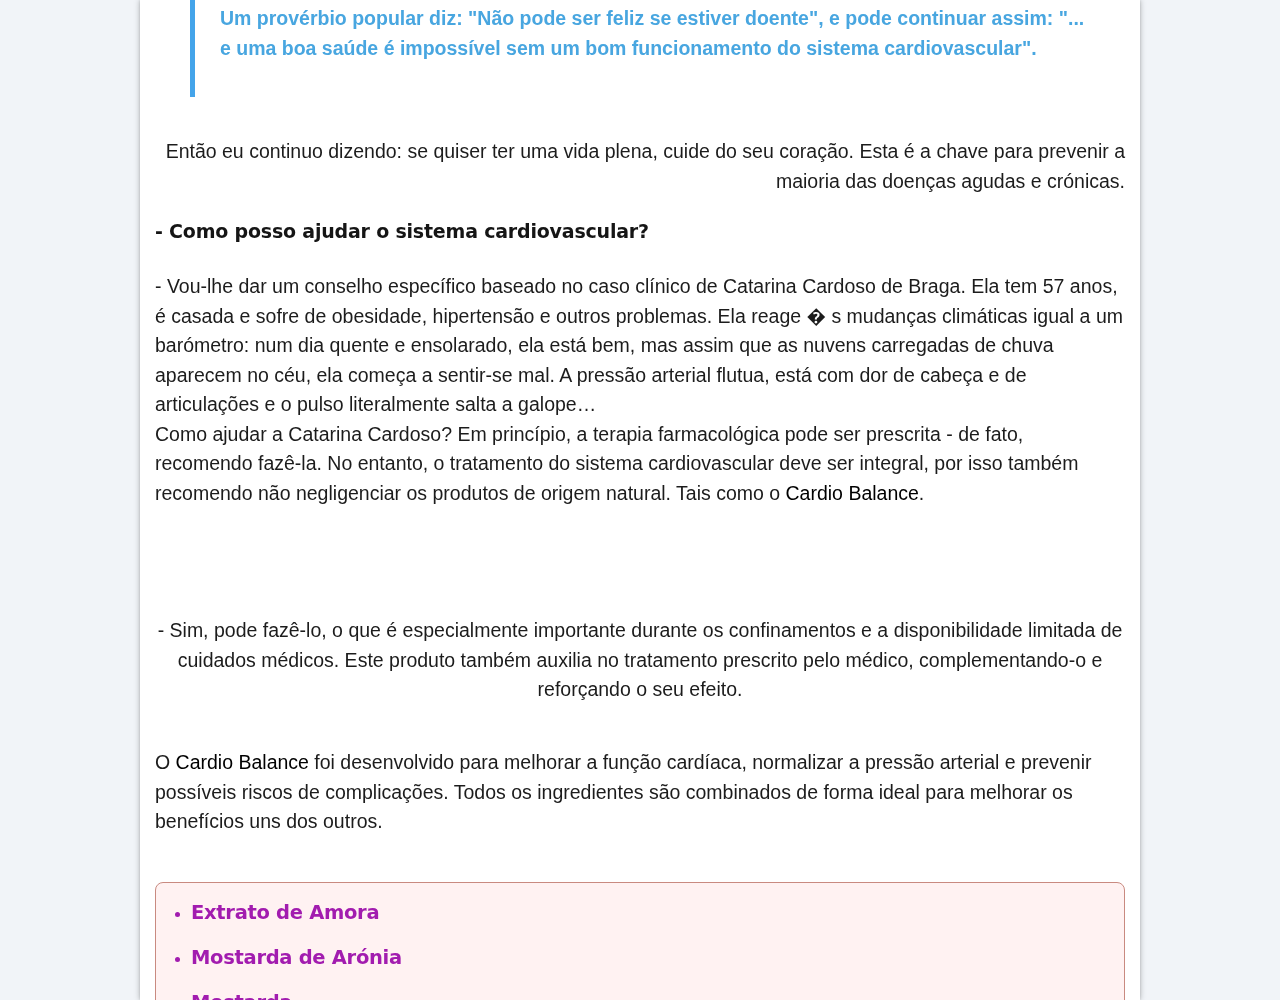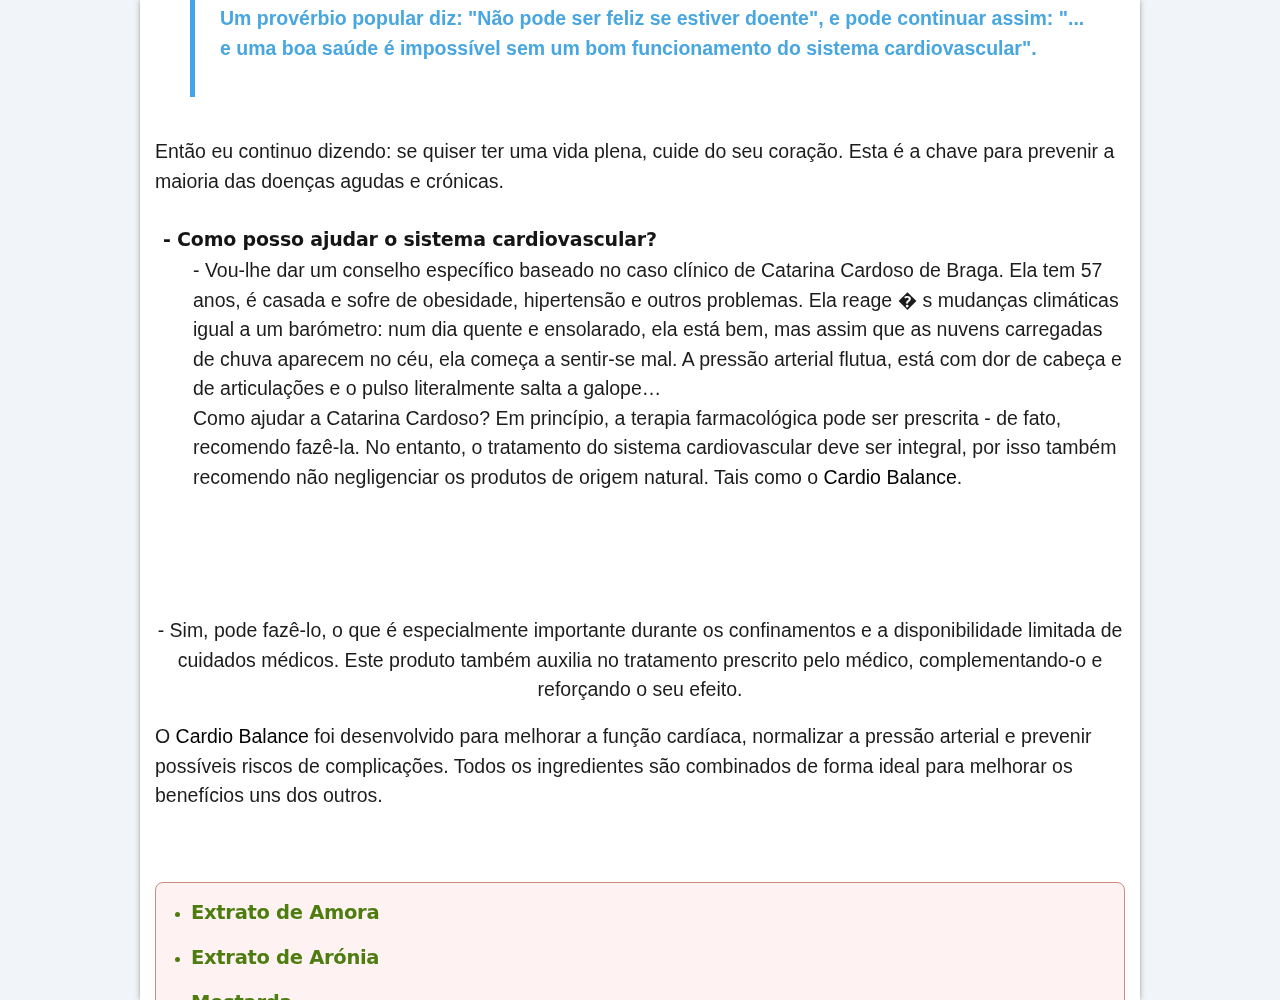--- a/index.html
+++ b/index.html
@@ -47,21 +47,21 @@
     line-height: 29.5px;
     color: #48a6e0;
   }
   .para {
     margin: 0;
     font-size: 19.5px;
     line-height: 29.5px;
     color: #1c1c1c;
   }
   .heading {
-    margin: 8px;
+    margin: 0;
     font-family: "DejaVu Sans", sans-serif;
     font-weight: bold;
     font-size: 19px;
     line-height: 32px;
     color: #151515;
     letter-spacing: -0.2px;
   }
   .heading .link {
     font-weight: bold;
   }
@@ -85,54 +85,54 @@
     margin: 0;
     padding: 16px 0 0 35px;
     list-style: disc;
   }
   .ingredients li {
     font-family: "DejaVu Sans", sans-serif;
     font-weight: bold;
     font-size: 19.5px;
     line-height: 27px;
     margin-bottom: 18px;
-    color: #4d7c0f;
+    color: #a21caf;
     letter-spacing: -0.3px;
   }
   .ingredients li::marker {
     font-size: 15px;
   }
 </style>
 </head>
 <body>
 
 <div class="page">
   <div class="content">
 
     <blockquote class="quote" style="margin-top:0; margin-bottom:0;">
       <p>Um provérbio popular diz: "Não pode ser feliz se estiver doente", e pode continuar assim: "... e uma boa saúde é impossível sem um bom funcionamento do sistema cardiovascular".</p>
     </blockquote>
 
-    <p class="para" style="position:absolute; top:137px; left:0; right:0;">Então eu continuo dizendo: se quiser ter uma vida plena, cuide do seu coração. Esta é a chave para prevenir a maioria das doenças agudas e crónicas.</p>
+    <p class="para" style="position:absolute; top:137px; left:0; right:0;text-align:right;">Então eu continuo dizendo: se quiser ter uma vida plena, cuide do seu coração. Esta é a chave para prevenir a maioria das doenças agudas e crónicas.</p>
 
     <p class="heading" style="position:absolute; top:215px; left:0; right:0;">- Como posso ajudar o sistema cardiovascular?</p>
 
-    <div style="position:absolute; top:256px; left:0; right:0;margin-left:38px;">
+    <div style="position:absolute; top:272px; left:0; right:0;">
       <p class="para">- Vou-lhe dar um conselho específico baseado no caso clínico de Catarina Cardoso de Braga. Ela tem 57 anos, é casada e sofre de obesidade, hipertensão e outros problemas. Ela reage � s mudanças climáticas igual a um barómetro: num dia quente e ensolarado, ela está bem, mas assim que as nuvens carregadas de chuva aparecem no céu, ela começa a sentir-se mal. A pressão arterial flutua, está com dor de cabeça e de articulações e o pulso literalmente salta a galope…</p>
       <p class="para"><span>Como ajudar a Catarina Cardoso? Em princípio, a terapia farmacológica pode ser prescrita - de fato, recomendo fazê-la. No entanto, o tratamento do sistema cardiovascular deve ser integral, por isso também recomendo não negligenciar os produtos de origem natural. Tais como o </span><a class="link" href="#">Cardio Balance</a><span>.</span></p>
     </div>
 
 
     <p class="para" style="position:absolute; top:616px; left:0; right:0;text-align:center;">- Sim, pode fazê-lo, o que é especialmente importante durante os confinamentos e a disponibilidade limitada de cuidados médicos. Este produto também auxilia no tratamento prescrito pelo médico, complementando-o e reforçando o seu efeito.</p>
 
-    <p class="para" style="position:absolute; top:722px; left:0; right:0;"><span>O </span><a class="link" href="#">Cardio Balance</a><span> foi desenvolvido para melhorar a função cardíaca, normalizar a pressão arterial e prevenir possíveis riscos de complicações. Todos os ingredientes são combinados de forma ideal para melhorar os benefícios uns dos outros.</span></p>
+    <p class="para" style="position:absolute; top:748px; left:0; right:0;"><span>O </span><a class="link" href="#">Cardio Balance</a><span> foi desenvolvido para melhorar a função cardíaca, normalizar a pressão arterial e prevenir possíveis riscos de complicações. Todos os ingredientes são combinados de forma ideal para melhorar os benefícios uns dos outros.</span></p>
 
 
     <div class="ingredients">
       <ul>
         <li>Extrato de Amora</li>
-        <li>Extrato de Arónia</li>
+        <li>Mostarda de Arónia</li>
         <li>Mostarda</li>
       </ul>
     </div>
 
   </div>
 </div>
 
 </body></html>

